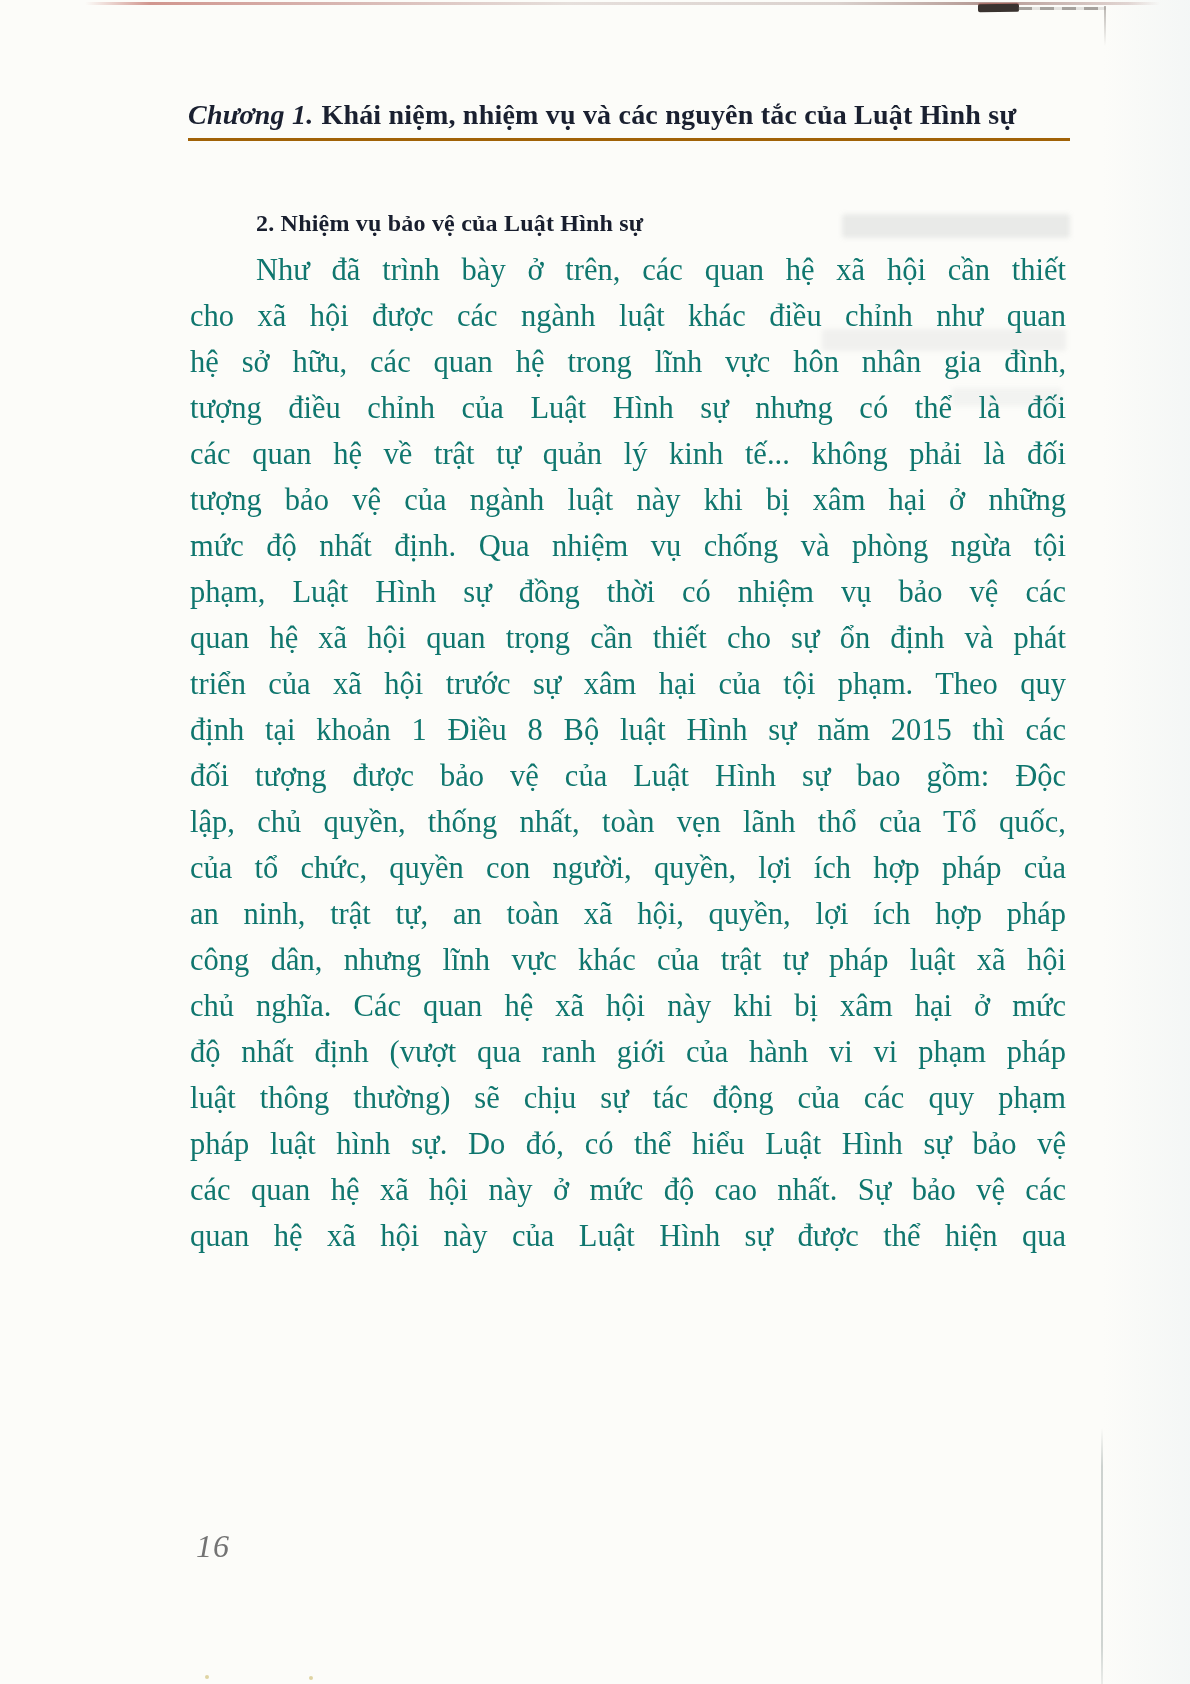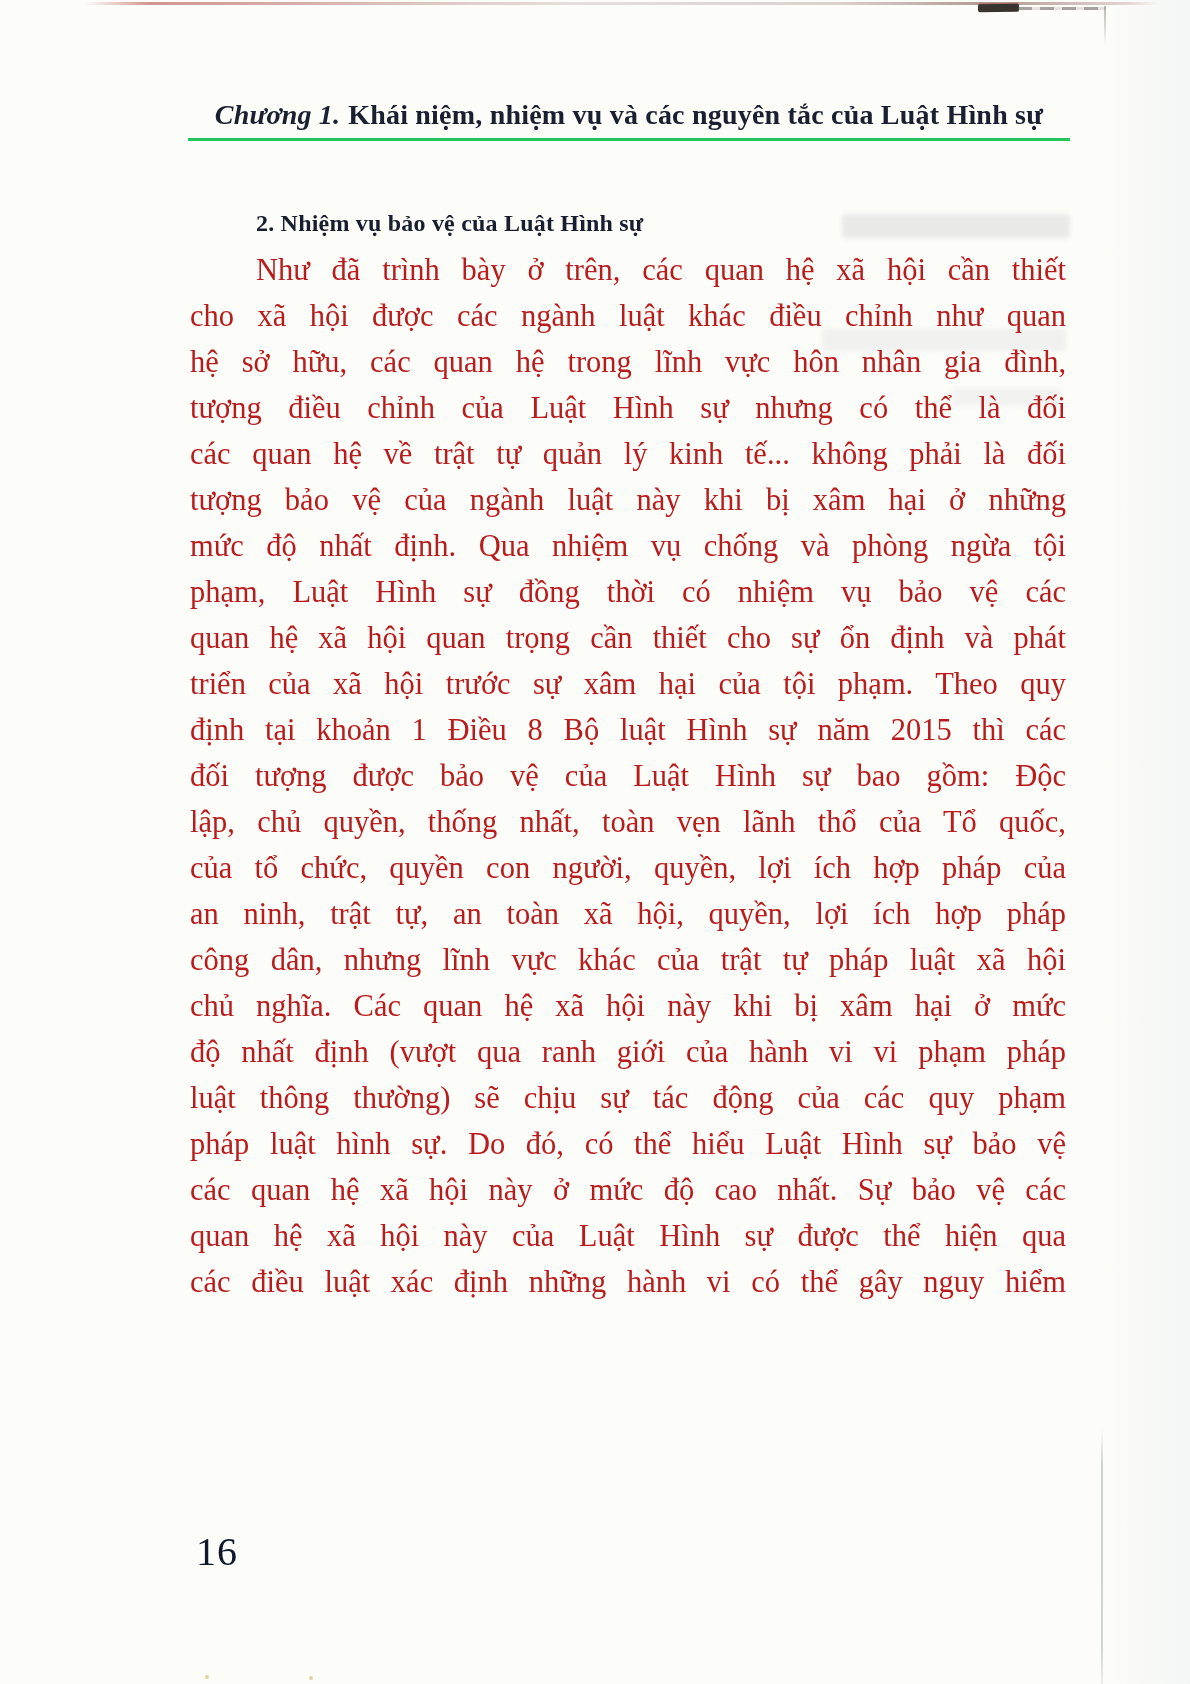--- a/index.html
+++ b/index.html
@@ -56,55 +56,55 @@
   .ghost-a{left:842px;top:214px;width:228px;height:24px;}
   .ghost-b{left:822px;top:329px;width:244px;height:22px;background:rgba(120,125,135,0.09);}
   .ghost-c{left:952px;top:388px;width:110px;height:18px;background:rgba(120,125,135,0.07);}
   .speck{position:absolute;width:4px;height:4px;border-radius:50%;background:rgba(198,178,92,0.55);}
   .speck-1{left:205px;top:1675px;}
   .speck-2{left:309px;top:1676px;}
 
   
   .running-header{
     position:absolute;left:188px;top:99px;width:882px;
-    text-align:center;
+    text-align:left;
     font-weight:bold;
     font-size:28px;
     letter-spacing:0.2px;
     color:#1a2030;
     padding-bottom:7px;
-    border-bottom:3px solid #22c55e;
+    border-bottom:3px solid #a16207;
     white-space:nowrap;
   }
   .running-header .chapter-label{font-style:italic;margin-right:8px;}
 
   
   .section-heading{
     position:absolute;left:256px;top:190px;
     font-weight:bold;font-size:24px;color:#181e2e;
     white-space:nowrap;letter-spacing:0.2px;
   }
 
   
   .body-block{
     position:absolute;left:190px;top:247px;width:876px;
-    font-size:30.5px;color:#b91c1c;
+    font-size:30.5px;color:#0f766e;
   }
   .body-block .line{
     height:46px;line-height:46px;
     text-align:justify;
     text-align-last:justify;
     white-space:nowrap;
     overflow:visible;
   }
   .body-block .line.first{padding-left:66px;}
 
   .page-number{
     position:absolute;left:196px;top:1528px;
-    font-size:40px;color:#0f172a;letter-spacing:1px;
+    font-size:32px;color:#737373;letter-spacing:1px;font-style:italic;
   }
 </style>
 </head>
 <body>
 
 <div class="page">
 
   <div class="edge-tint"></div>
   <div class="top-hairline"></div>
   <div class="corner-smudge"></div>
@@ -139,18 +139,17 @@
       <div class="line">lập, chủ quyền, thống nhất, toàn vẹn lãnh thổ của Tổ quốc,</div>
       <div class="line">của tổ chức, quyền con người, quyền, lợi ích hợp pháp của</div>
       <div class="line">an ninh, trật tự, an toàn xã hội, quyền, lợi ích hợp pháp</div>
       <div class="line">công dân, nhưng lĩnh vực khác của trật tự pháp luật xã hội</div>
       <div class="line">chủ nghĩa. Các quan hệ xã hội này khi bị xâm hại ở mức</div>
       <div class="line">độ nhất định (vượt qua ranh giới của hành vi vi phạm pháp</div>
       <div class="line">luật thông thường) sẽ chịu sự tác động của các quy phạm</div>
       <div class="line">pháp luật hình sự. Do đó, có thể hiểu Luật Hình sự bảo vệ</div>
       <div class="line">các quan hệ xã hội này ở mức độ cao nhất. Sự bảo vệ các</div>
       <div class="line">quan hệ xã hội này của Luật Hình sự được thể hiện qua</div>
-      <div class="line">các điều luật xác định những hành vi có thể gây nguy hiểm</div>
     </div>
 
   <div class="page-number">16</div>
 
 </div>
 
 </body></html>

